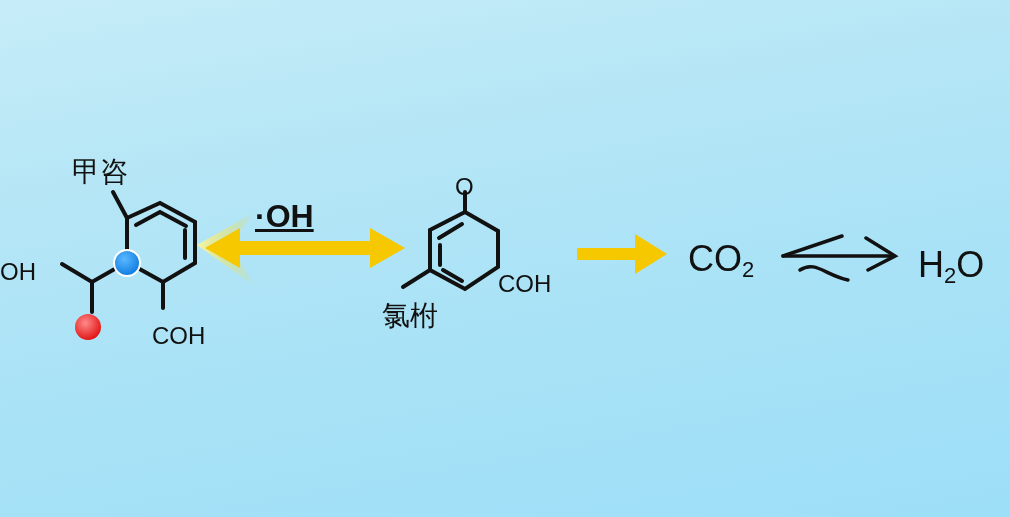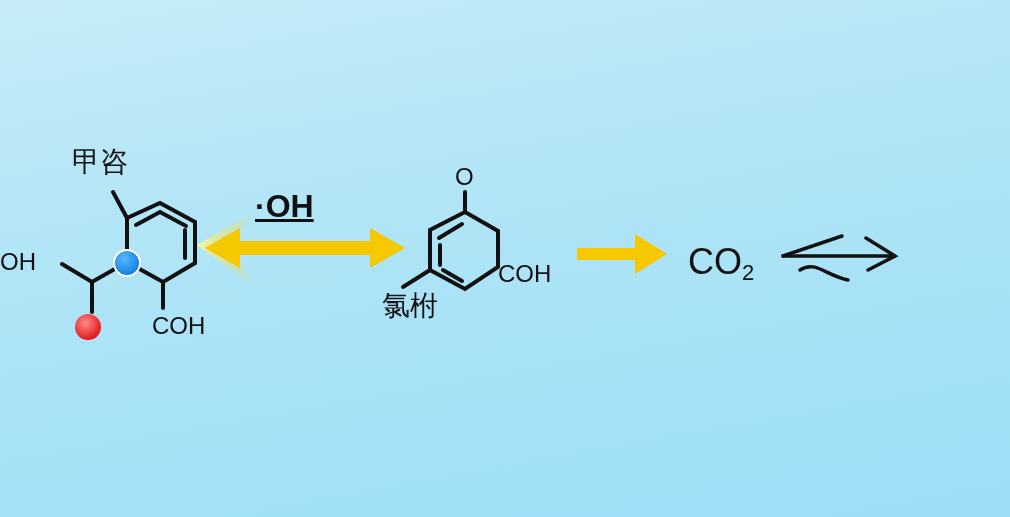--- a/index.html
+++ b/index.html
@@ -3,21 +3,21 @@
 <meta charset="utf-8">
 <style>
   html, body { margin: 0; padding: 0; }
   body {
     width: 1010px; height: 517px; overflow: hidden;
     background: linear-gradient(170deg, #c6ecf8 0%, #b5e6f6 30%, #a9e2f6 60%, #9ddff8 100%);
     font-family: "Liberation Sans", sans-serif;
     position: relative;
   }
   #stage { position: absolute; left: 0; top: 0; width: 1010px; height: 517px; }
-  .lbl { position: absolute; color: #111; white-space: nowrap; line-height: 1; }
+  .lbl { position: absolute; color: #111; white-space: nowrap; line-height: 1; margin-top: 10px; }
   .cjk { font-family: "DejaVu Sans", sans-serif; font-size: 28px; }
   .chem { font-size: 24px; }
   .radical { font-size: 32px; font-weight: bold; text-decoration: underline; }
   .big { font-size: 36px; }
   .big sub { font-size: 22px; vertical-align: -6px; }
 </style>
 </head>
 <body>
 
 <div id="stage">
@@ -82,14 +82,15 @@
   <div class="lbl cjk" style="left:72px;top:148px">甲咨</div>
   <div class="lbl chem" style="left:0;top:250px">OH</div>
   <div class="lbl chem" style="left:152px;top:314px">COH</div>
 
   <div class="lbl radical" style="left:255px;top:190px">·OH</div>
 
   <div class="lbl chem" style="left:455px;top:165px">O</div>
   <div class="lbl chem" style="left:498px;top:262px">COH</div>
   <div class="lbl cjk" style="left:382px;top:292px">氯柎</div>
 
-  <div class="lbl big" style="left:688px;top:244px"><span>CO</span><sub>2</sub></div>
+  <div class="lbl big" style="left:688px;top:231px"><span>CO</span><sub>2</sub></div>
+  <div class="lbl big" style="left:918px;top:237px"><span>H</span><sub>2</sub><span>O</span></div>
 </div>
 
 </body></html>

